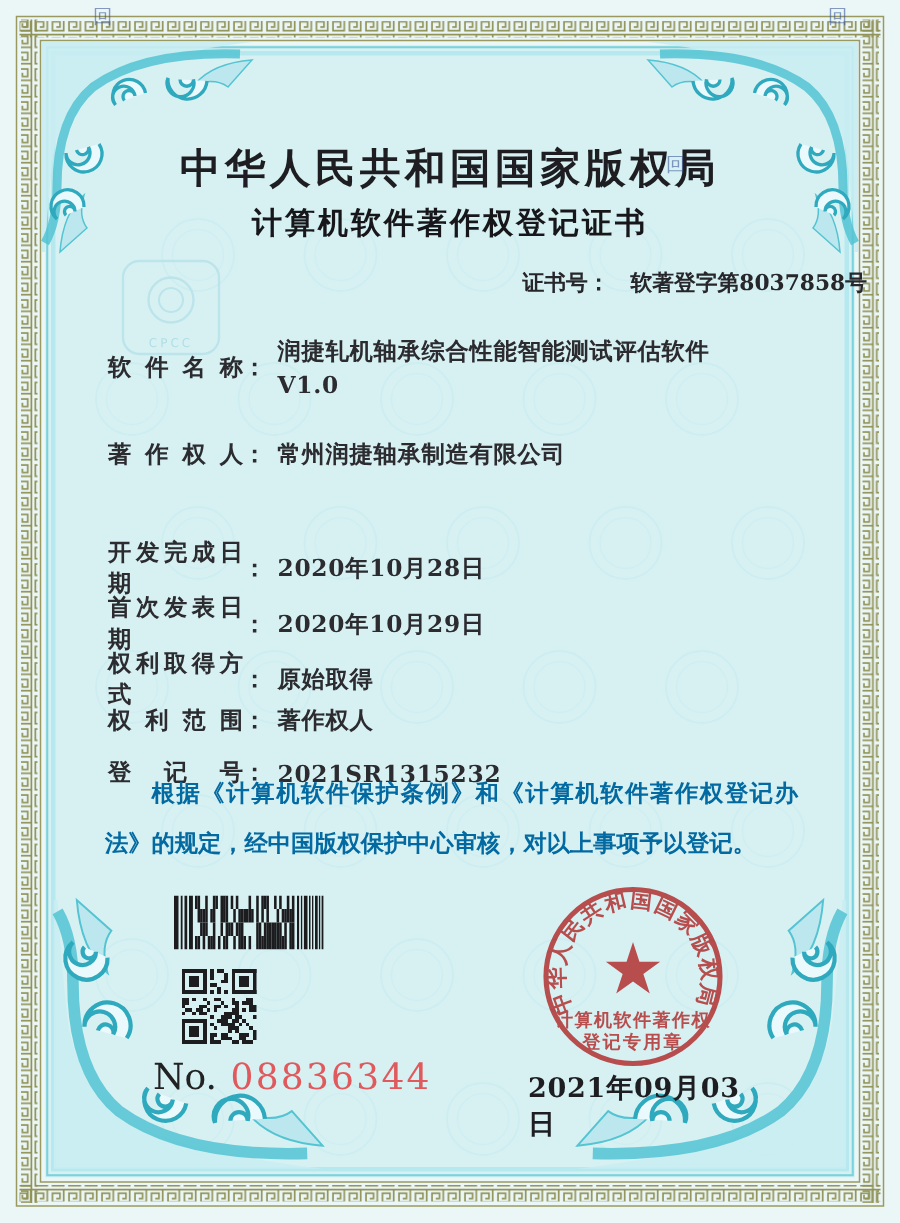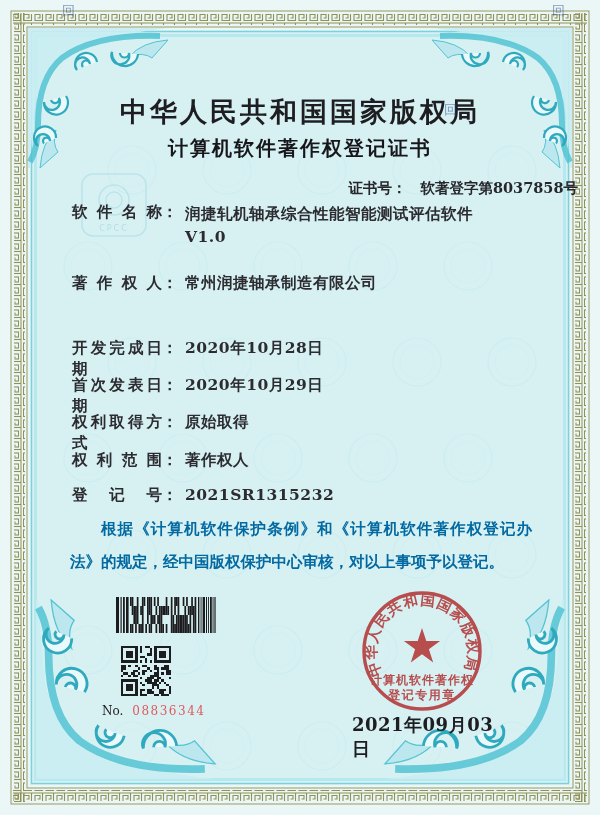--- a/index.html
+++ b/index.html
@@ -16,32 +16,32 @@
   }
   .cert-title{
     top:135px;left:0;width:600px;text-align:center;
     font-size:20px;font-weight:700;letter-spacing:2px;color:#17171b;
   }
   .certno{
     top:179px;left:0;width:538px;text-align:right;
     font-size:14.5px;font-weight:700;padding-left:40px;
   }
   .certno .gap{display:inline-block;width:14px;}
-  .row{position:absolute;left:72px;z-index:1;display:flex;align-items:flex-start;
-    font-size:15.5px;font-weight:700;color:#2b2b30;}
+  .row{position:absolute;left:72px;z-index:1;display:flex;align-items:center;
+    font-size:15.5px;font-weight:700;color:#2b2b30;margin-top:20px;}
   .row .lbl{display:inline-block;width:90px;text-align:justify;text-align-last:justify;}
   .row .colon{display:inline-block;width:14px;}
   .row .val{margin-left:9px;letter-spacing:0.5px;}
   .row .val .vline{display:block;line-height:23px;}
   .statement{
     top:513px;left:70px;width:462px;z-index:1;
     font-size:15.5px;font-weight:700;line-height:32.5px;
     text-align:justify;text-indent:2em;color:#0369a1;
   }
-  .serial{top:704px;left:102px;z-index:1;font-size:12px;color:#222;}
+  .serial{top:704px;left:102px;z-index:1;font-size:24px;color:#222;}
   .serial .num{color:#e0595c;letter-spacing:1.5px;margin-left:9px;}
   .issue-date{top:713px;left:352px;width:150px;text-align:left;z-index:1;
     font-size:18px;font-weight:700;letter-spacing:0.5px;color:#1d1d22;}
   .svgbox{position:absolute;z-index:1;}
   #sealsvg{left:352px;top:581px;z-index:2;opacity:.93;mix-blend-mode:multiply;}
   .secmark{position:absolute;z-index:1;font-size:13px;color:rgba(45,75,145,.55);
     font-family:"DejaVu Sans","Liberation Sans",sans-serif;}
 </style>
 </head>
 <body>

